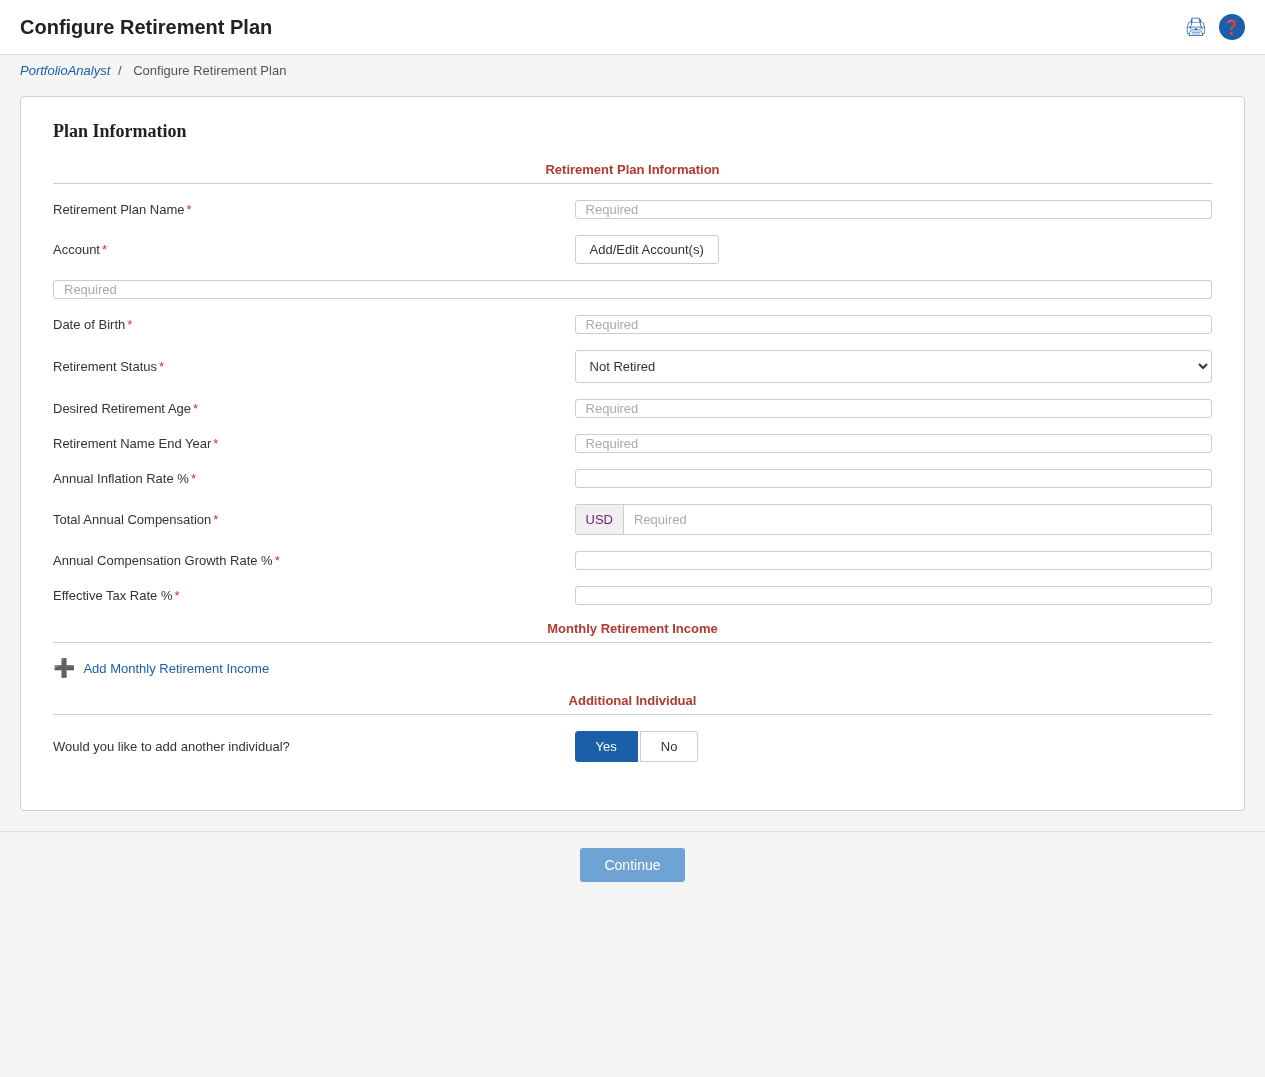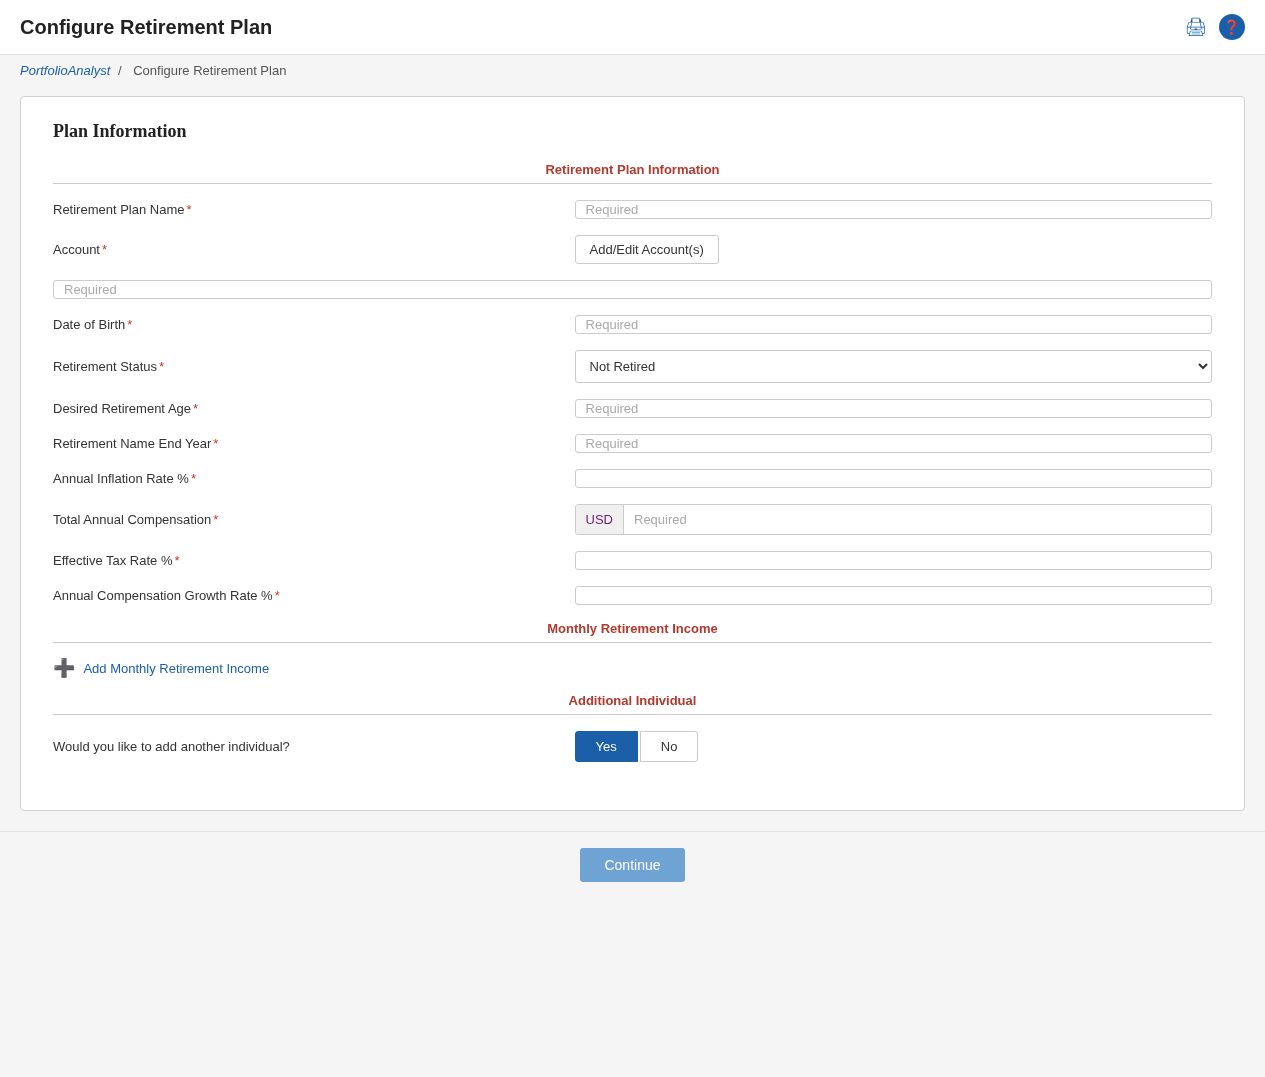--- a/index.html
+++ b/index.html
@@ -317,30 +317,30 @@
         <div class="form-control-wrap">
           <div class="input-prefix-wrap">
             <span class="input-prefix">USD</span>
             <input class="form-input" type="text" placeholder="Required" style="">
           </div>
         </div>
       </div>
 
       <div class="form-row">
         <div class="form-label">
+          <span>Annual Compensation Growth Rate %</span><span class="required-star">*</span>
+        </div>
+        <div class="form-control-wrap">
+          <input class="form-input" type="text" style="">
+        </div>
+      </div>
+
+      <div class="form-row">
+        <div class="form-label">
           <span>Effective Tax Rate %</span><span class="required-star">*</span>
-        </div>
-        <div class="form-control-wrap">
-          <input class="form-input" type="text" style="">
-        </div>
-      </div>
-
-      <div class="form-row">
-        <div class="form-label">
-          <span>Annual Compensation Growth Rate %</span><span class="required-star">*</span>
         </div>
         <div class="form-control-wrap">
           <input class="form-input" type="text" style="">
         </div>
       </div>
     </div>
 
     <div class="section-block" style="margin-top: 16px;">
       <div class="section-header">Monthly Retirement Income</div>
       <hr class="section-divider">

